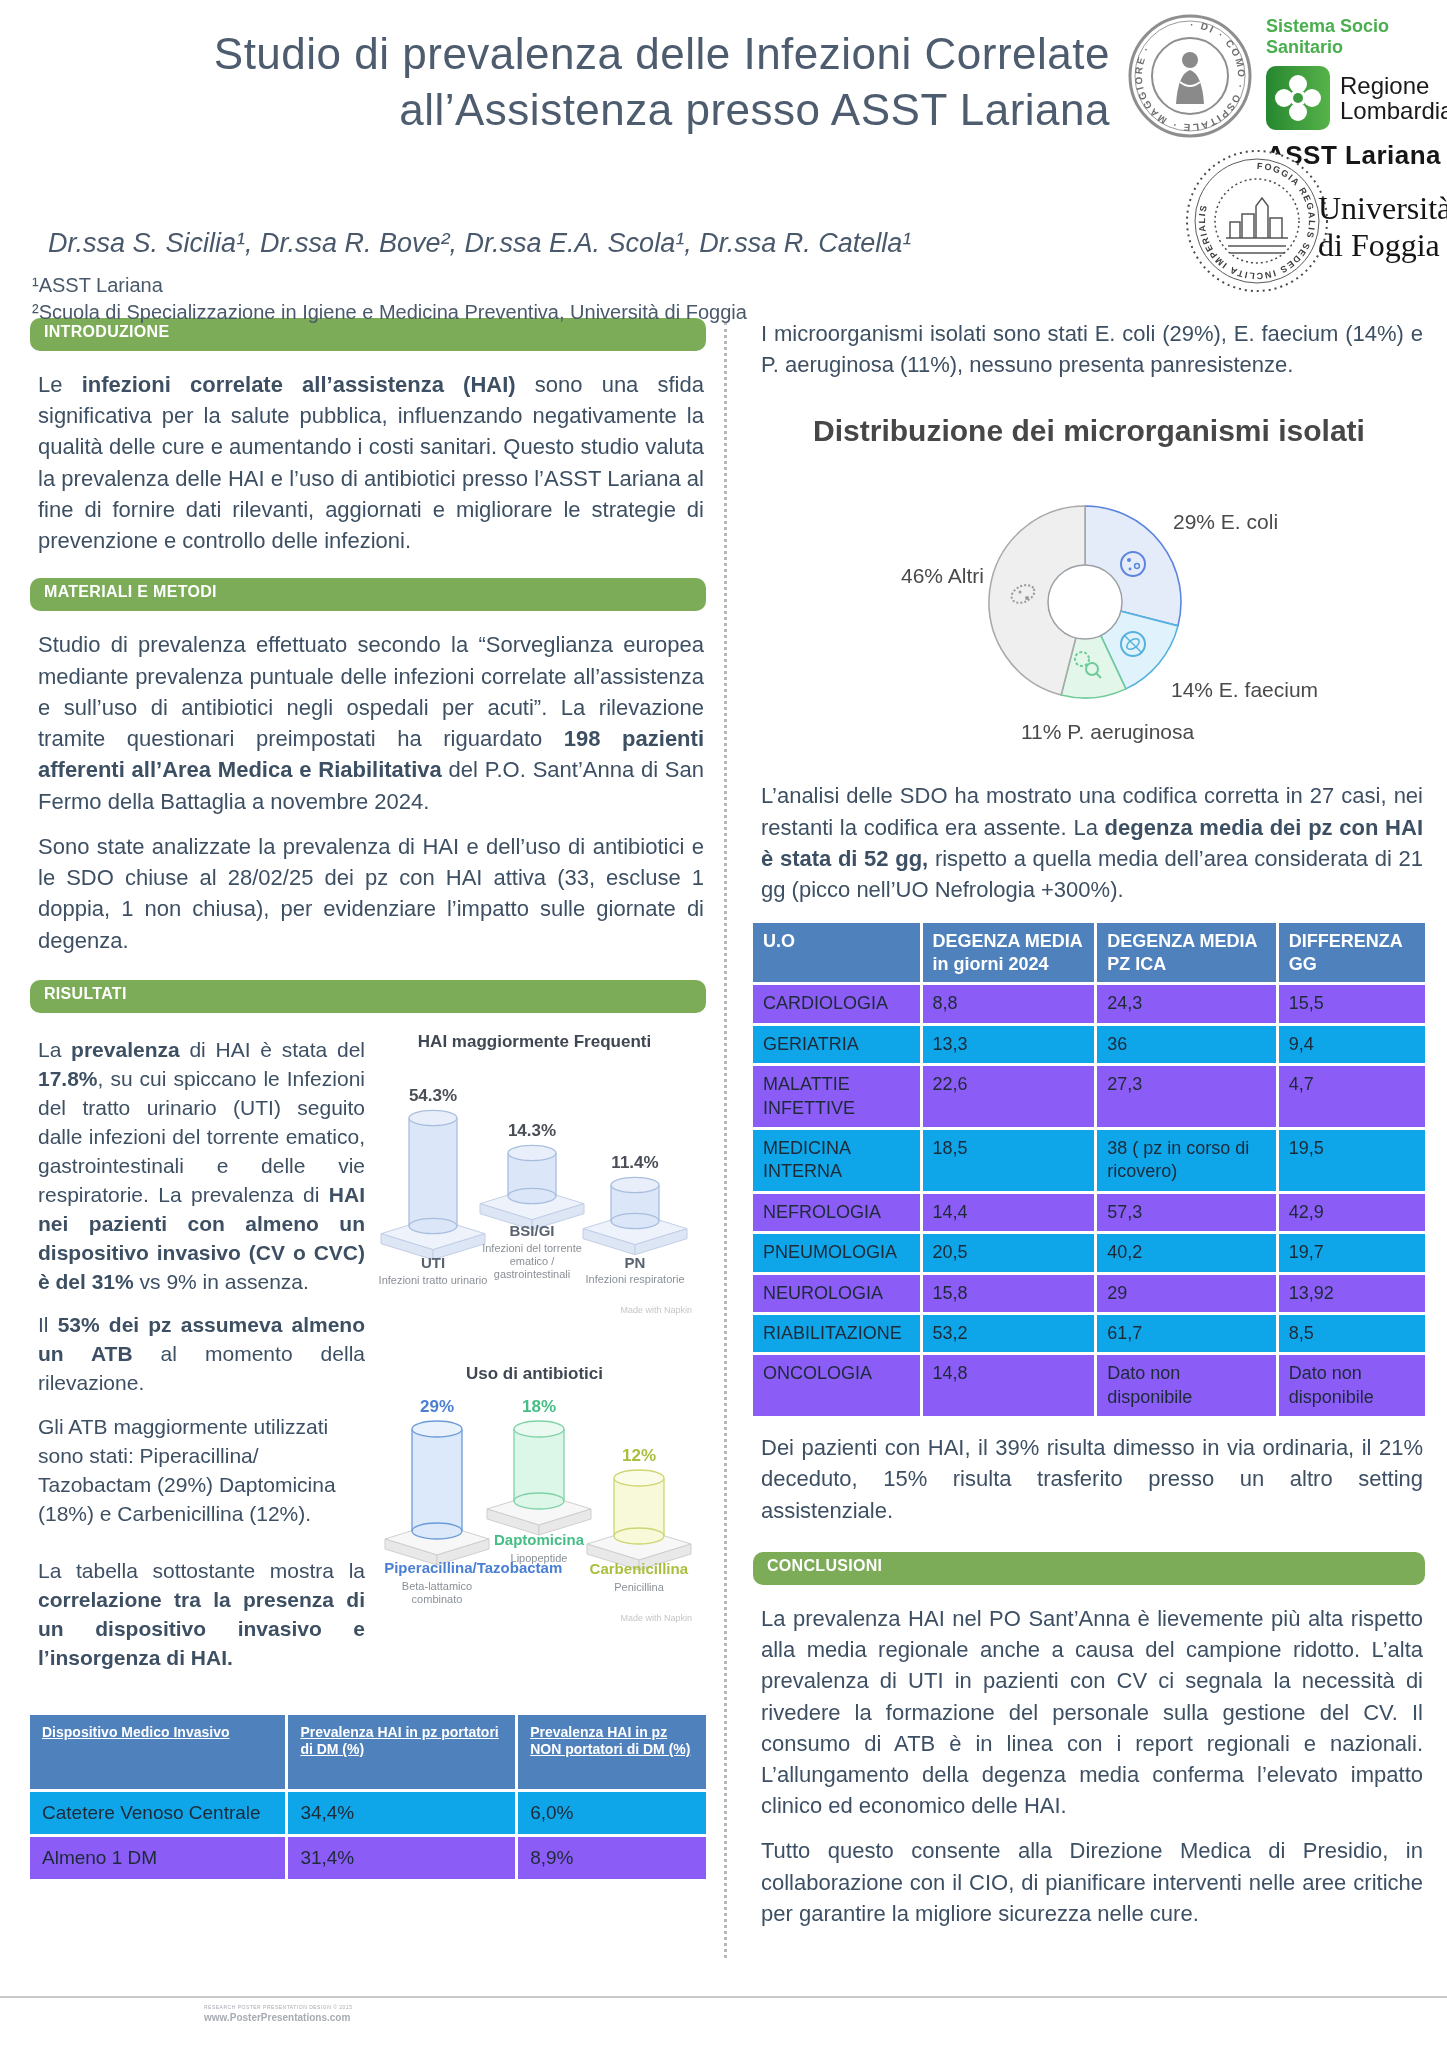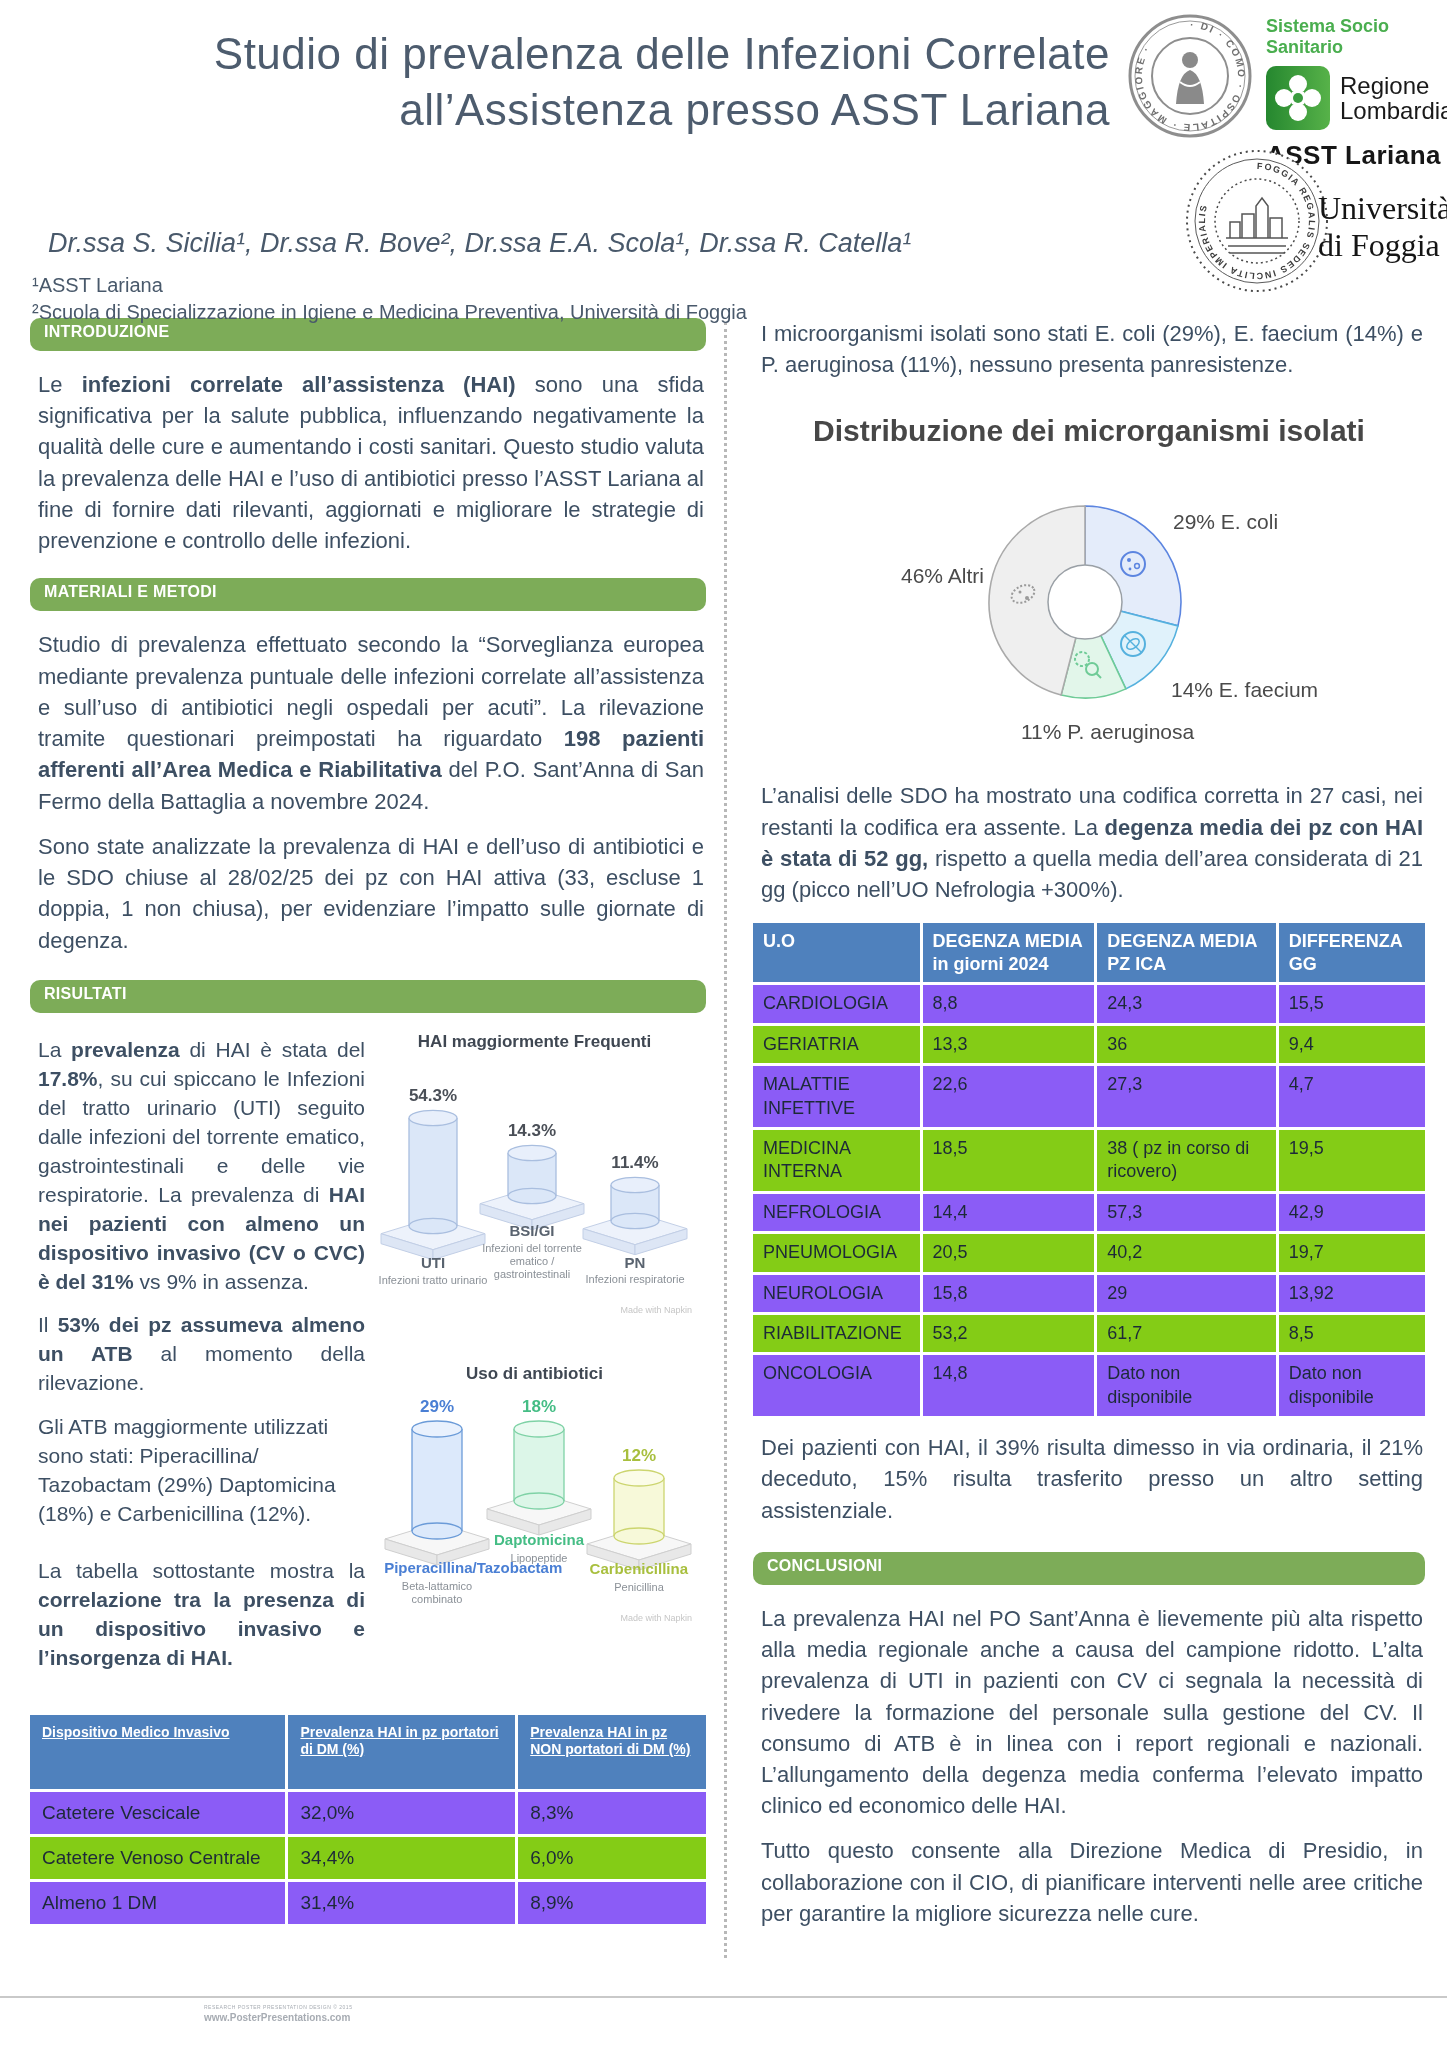--- a/index.html
+++ b/index.html
@@ -45,21 +45,21 @@
   .cyl-chart + .cyl-chart { margin-top:8px; }
   svg text { font-family:"Liberation Sans", sans-serif; }
 
   
   table.ptable { border-collapse:collapse; width:100%; }
   table.ptable th { background:#4f81bd; color:#fff; text-align:left; font-weight:700; vertical-align:top; border-right:3px solid #fff; }
   table.ptable th:last-child { border-right:none; }
   table.ptable td { border-right:3px solid #fff; border-top:3px solid #fff; vertical-align:top; color:#1d2a38; }
   table.ptable td:last-child { border-right:none; }
   table.ptable tr.r-even td { background:#8b5cf6; }
-  table.ptable tr.r-odd td { background:#84cc16; }
+  table.ptable tr.r-odd td { background:#0ea5e9; }
 
   .tbl-disp { margin-top:26px; }
   .tbl-disp th { font-size:14px; padding:9px 12px 30px 12px; line-height:1.25;text-decoration:underline; }
   .tbl-disp td { font-size:19px; padding:10px 12px; }
 
   .tbl-deg { margin-top:18px; }
   .tbl-deg th { font-size:18px; padding:7px 10px; line-height:1.25; }
   .tbl-deg td { font-size:18px; padding:7px 10px; line-height:1.3; }
 
   
@@ -272,25 +272,20 @@
             <col style="width: 28%;">
           </colgroup>
           <thead>
             <tr>
               <th>Dispositivo Medico Invasivo</th>
               <th>Prevalenza HAI in pz portatori di DM (%)</th>
               <th>Prevalenza HAI in pz NON portatori di DM (%)</th>
             </tr>
           </thead>
           <tbody>
-            <tr class="r-even">
-              <td>Catetere Vescicale</td>
-              <td>32,0%</td>
-              <td>8,3%</td>
-            </tr>
             <tr class="r-odd">
               <td>Catetere Venoso Centrale</td>
               <td>34,4%</td>
               <td>6,0%</td>
             </tr>
             <tr class="r-even">
               <td>Almeno 1 DM</td>
               <td>31,4%</td>
               <td>8,9%</td>
             </tr>

